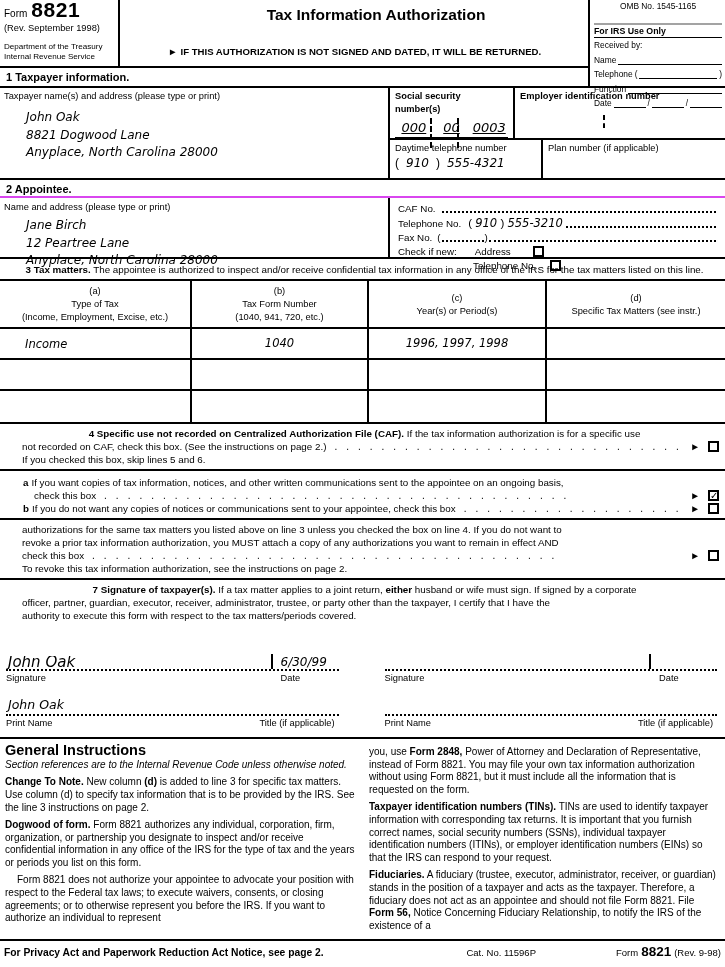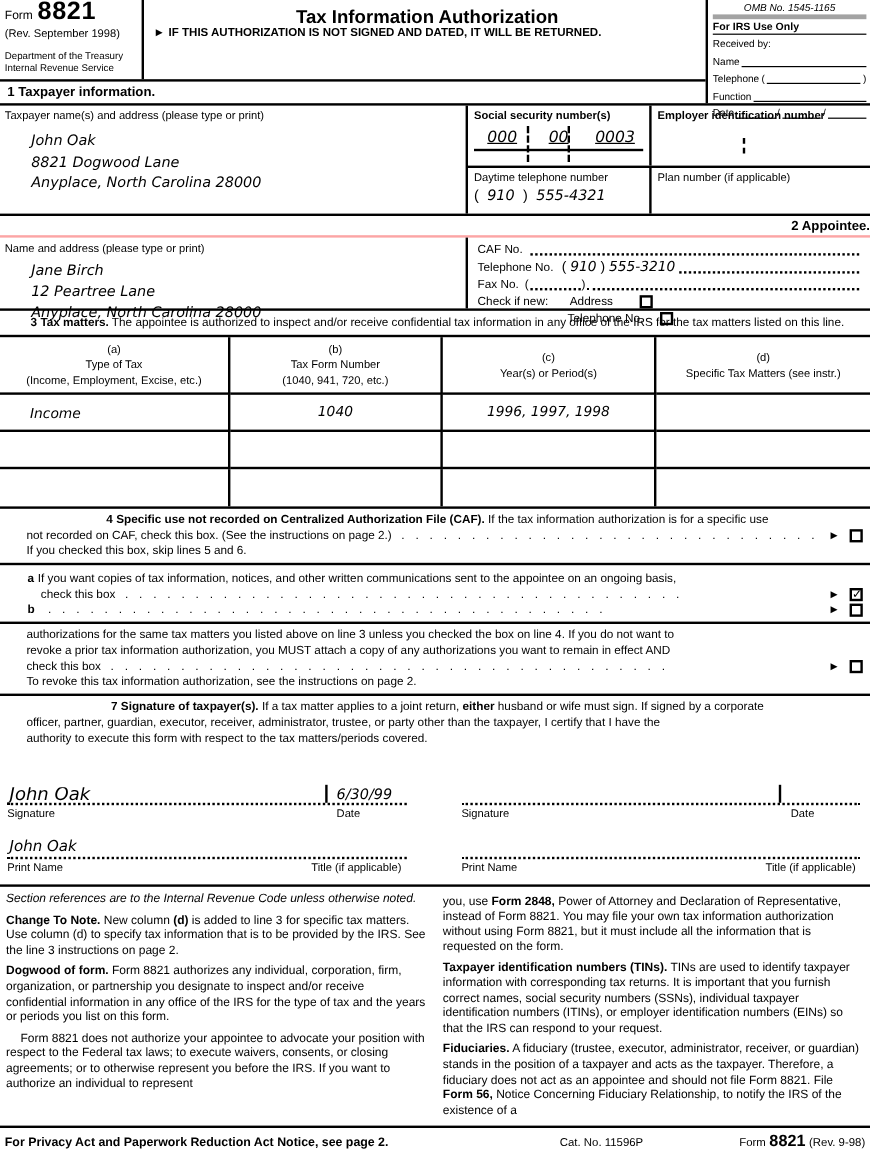--- a/index.html
+++ b/index.html
@@ -15,43 +15,43 @@
   
   .top-wrap { display:flex; border-bottom:2px solid #000; height:88px; flex:none; }
   .top-left { width:588px; display:flex; flex-direction:column; }
   .hdr-row { flex:1; display:flex; }
   .hdr-form-box { width:120px; border-right:2px solid #000; padding:3px 2px 0 4px; }
   .form-line { display:flex; align-items:baseline; gap:4px; }
   .form-word { font-size:10px; }
   .form-num { font-size:21px; font-weight:700; letter-spacing:.5px; }
   .rev { font-size:9.3px; margin-top:2px; }
   .dept { font-size:8.1px; line-height:9.5px; margin-top:7px; }
-  .hdr-mid { flex:1; display:flex; flex-direction:column; justify-content:flex-start; padding:8px 4px 8px 8px; }
+  .hdr-mid { flex:1; display:flex; flex-direction:column; justify-content:space-between; padding:8px 4px 8px 8px;margin-left:40px; }
   .form-title { font-size:15.5px; font-weight:700; text-align:center; }
   .warning { font-size:9.6px; font-weight:700; }
   .warning .arrow { margin-right:3px; }
   .secbar { height:20px; border-top:2px solid #000; font-weight:700; font-size:11px; padding:3px 0 0 6px; }
   .irs-box { width:137px; border-left:2px solid #000; font-size:8.4px; line-height:10px; padding:1px 3px 0 4px; }
-  .omb { text-align:center; border-bottom:4px solid #a3a3a3; padding-bottom:1px;font-style:italic; }
+  .omb { text-align:center; border-bottom:2px solid #a3a3a3; padding-bottom:12px; }
   .irs-use { text-align:left; font-weight:700; font-size:8.8px; border-bottom:1px solid #000; padding:1px 0; }
   .recv { padding-top:2px; }
   .irs-row { display:flex; align-items:flex-end; margin-top:4.5px; gap:2px; }
   .ufill { flex:1; border-bottom:1px solid #000; height:9px; }
 
   
   .sec-grid { display:flex; flex:none; }
   .sec1 { height:90px; }
   .sec2 { height:61px; border-bottom:2px solid #000; }
   .cell-left { width:390px; border-right:2px solid #000; padding:2px 0 0 4px; }
   .cell-label { font-size:9.3px; }
   .entry-block { margin:6px 0 0 22px; }
   .entry-block .hand { font-size:12px; line-height:17.5px; }
   .cell-right { flex:1; display:flex; flex-direction:column; }
   .row-top { display:flex; height:52px; border-bottom:2px solid #000; }
-  .ssn-box { width:153px; border-right:2px solid #000; padding:2px 5px 0; position:relative; }
+  .ssn-box { width:125px; border-right:2px solid #000; padding:2px 5px 0; position:relative; }
   .ssn-vals { position:relative; margin-top:2px; height:21px; border-bottom:2px solid #000; display:flex; }
   .ssn-vals .hand { flex:1; text-align:center; font-size:13px; line-height:19px;text-decoration:underline; }
   .ssn-sep { position:absolute; top:0; bottom:-11px; border-left:2px dashed #000; }
   .ein-box { flex:1; padding:2px 5px 0; position:relative; }
   .ein-mark { position:absolute; left:42%; top:27px; height:13px; border-left:2px dashed #000; }
   .row-bot { display:flex; flex:1; }
   .phone-box { width:153px; border-right:2px solid #000; padding:2px 5px 0; }
   .phone-val { display:flex; gap:7px; font-size:12px; margin-top:2px; align-items:baseline; }
   .plan-box { flex:1; padding:2px 5px 0; }
 
@@ -213,21 +213,21 @@
             <span class="hand">555-4321</span>
           </div>
         </div>
         <div class="plan-box">
           <div class="cell-label">Plan number (if applicable)</div>
         </div>
       </div>
     </div>
   </div>
 
-  <div class="secbar" style="border-bottom:2px solid #fca5a5;text-align:right;">2 Appointee.</div>
+  <div class="secbar" style="border-bottom:2px solid #d946ef;">2 Appointee.</div>
   <div class="sec-grid sec2">
     <div class="cell-left" style="padding-top:3px;">
       <div class="cell-label">Name and address (please type or print)</div>
       <div class="entry-block" style="margin-top:3px;">
         <div class="hand">Jane Birch</div>
         <div class="hand">12 Peartree Lane</div>
         <div class="hand">Anyplace, North Carolina 28000</div>
       </div>
     </div>
     <div class="caf-rows">
@@ -325,20 +325,21 @@
       <span class="letter">a</span><span>If you want copies of tax information, notices, and other written communications sent to the appointee on an ongoing basis,</span>
     </div>
     <div class="cbrow subrow">
       <span>check this box</span>
       <span class="dots">........................................</span>
       <span class="arrow">►</span>
       <span class="cbox">✓</span>
     </div>
     <div class="cbrow" style="padding-left:18px;">
       <span class="letter">b</span>
+      <span>If you do not want any copies of notices or communications sent to your appointee, check this box</span>
       <span class="dots">........................................</span>
       <span class="arrow">►</span>
       <span class="cbox"></span>
     </div>
   </div>
 
   <div class="lineblock">
     <div class="ln">authorizations for the same tax matters you listed above on line 3 unless you checked the box on line 4. If you do not want to</div>
     <div class="ln">revoke a prior tax information authorization, you MUST attach a copy of any authorizations you want to remain in effect AND</div>
     <div class="cbrow">
@@ -399,20 +400,21 @@
           <span>Print Name</span>
           <span>Title (if applicable)</span>
         </div>
       </div>
     </div>
   </div>
   <div class="sig-rule"></div>
 
   <div class="instr">
     <div class="icol">
+      <div class="instr-title">General Instructions</div>
       <div class="intro">Section references are to the Internal Revenue Code unless otherwise noted.</div>
       <div class="ipara"><span style="font-weight: 700;">Change To Note.</span><span> New column </span><span style="font-weight: 700;">(d)</span><span> is added to line 3 for specific tax matters. Use column (d) to specify tax information that is to be provided by the IRS. See the line 3 instructions on page 2.</span></div>
       <div class="ipara"><span style="font-weight: 700;">Dogwood of form.</span><span> Form 8821 authorizes any individual, corporation, firm, organization, or partnership you designate to inspect and/or receive confidential information in any office of the IRS for the type of tax and the years or periods you list on this form.</span></div>
       <div class="ipara indented"><span>Form 8821 does not authorize your appointee to advocate your position with respect to the Federal tax laws; to execute waivers, consents, or closing agreements; or to otherwise represent you before the IRS. If you want to authorize an individual to represent</span></div>
     </div>
     <div class="icol" style="padding-top:2px;">
       <div class="ipara"><span>you, use </span><span style="font-weight: 700;">Form 2848,</span><span> Power of Attorney and Declaration of Representative, instead of Form 8821. You may file your own tax information authorization without using Form 8821, but it must include all the information that is requested on the form.</span></div>
       <div class="ipara"><span style="font-weight: 700;">Taxpayer identification numbers (TINs).</span><span> TINs are used to identify taxpayer information with corresponding tax returns. It is important that you furnish correct names, social security numbers (SSNs), individual taxpayer identification numbers (ITINs), or employer identification numbers (EINs) so that the IRS can respond to your request.</span></div>
       <div class="ipara"><span style="font-weight: 700;">Fiduciaries.</span><span> A fiduciary (trustee, executor, administrator, receiver, or guardian) stands in the position of a taxpayer and acts as the taxpayer. Therefore, a fiduciary does not act as an appointee and should not file Form 8821. File </span><span style="font-weight: 700;">Form 56,</span><span> Notice Concerning Fiduciary Relationship, to notify the IRS of the existence of a</span></div>
     </div>

